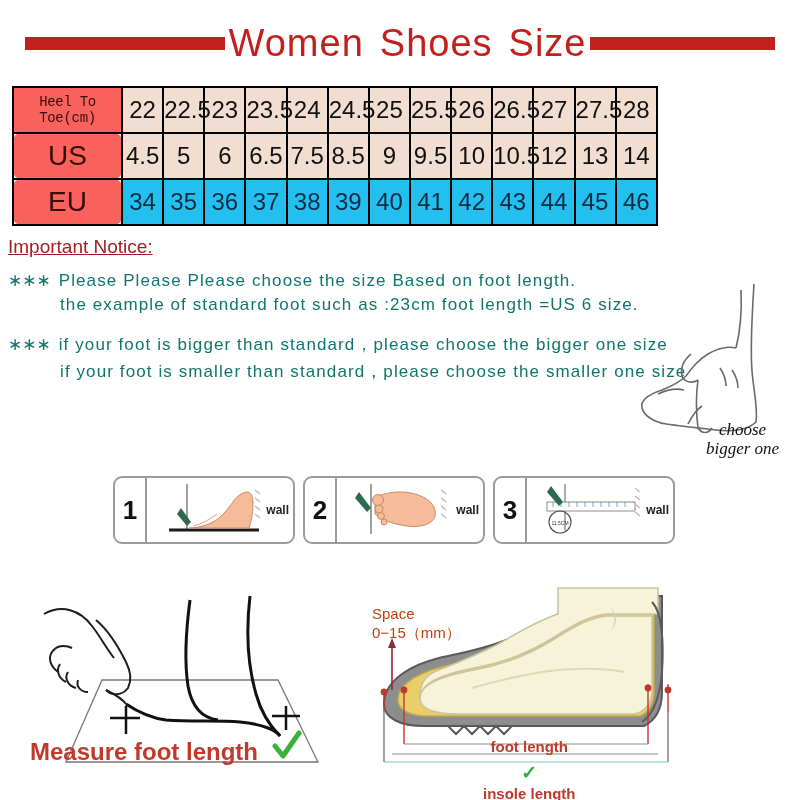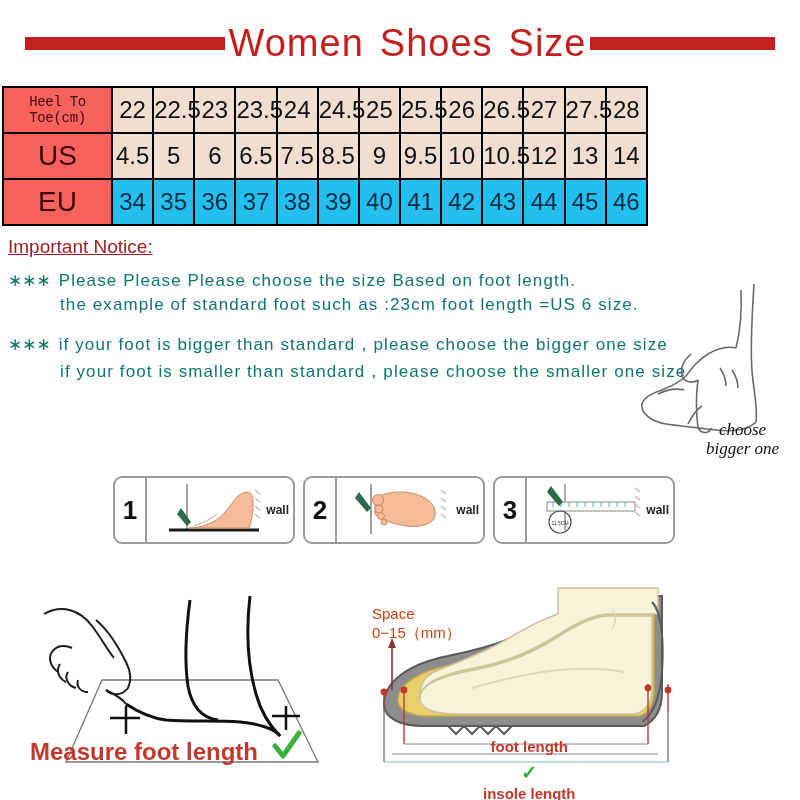--- a/index.html
+++ b/index.html
@@ -33,21 +33,21 @@
     font-weight:400;
     letter-spacing:1px;
     white-space:nowrap;
     font-family:"Liberation Sans", sans-serif;
   }
   .title-text .w{margin-right:16px;}
   
   .size-table{
     border-collapse:collapse;
     width:646px;
-    margin:0 2px;
+    margin:0 12px;
     table-layout:fixed;
   }
   .size-table td{
     border:2px solid #000;
     text-align:center;
     vertical-align:middle;
     height:44px;
     font-size:24px;
     color:#101010;
     padding:0;
@@ -58,20 +58,21 @@
     font-weight:500;
     width:107px;
   }
   .size-table td.rowlabel.small{
     font-size:14px;
     font-family:"Liberation Mono", monospace;
     letter-spacing:-0.3px;
   }
   .size-table td.rowlabel.big{
     font-size:28px;
+    border-radius:8px;
   }
   .size-table td.cell-beige{background:#f2ded0;}
   .size-table td.cell-blue{background:#22bfef;color:#0c2b44;}
   
   .notice{
     position:relative;
     padding:10px 8px 0 8px;
   }
   .notice-title{
     color:#9e2020;

